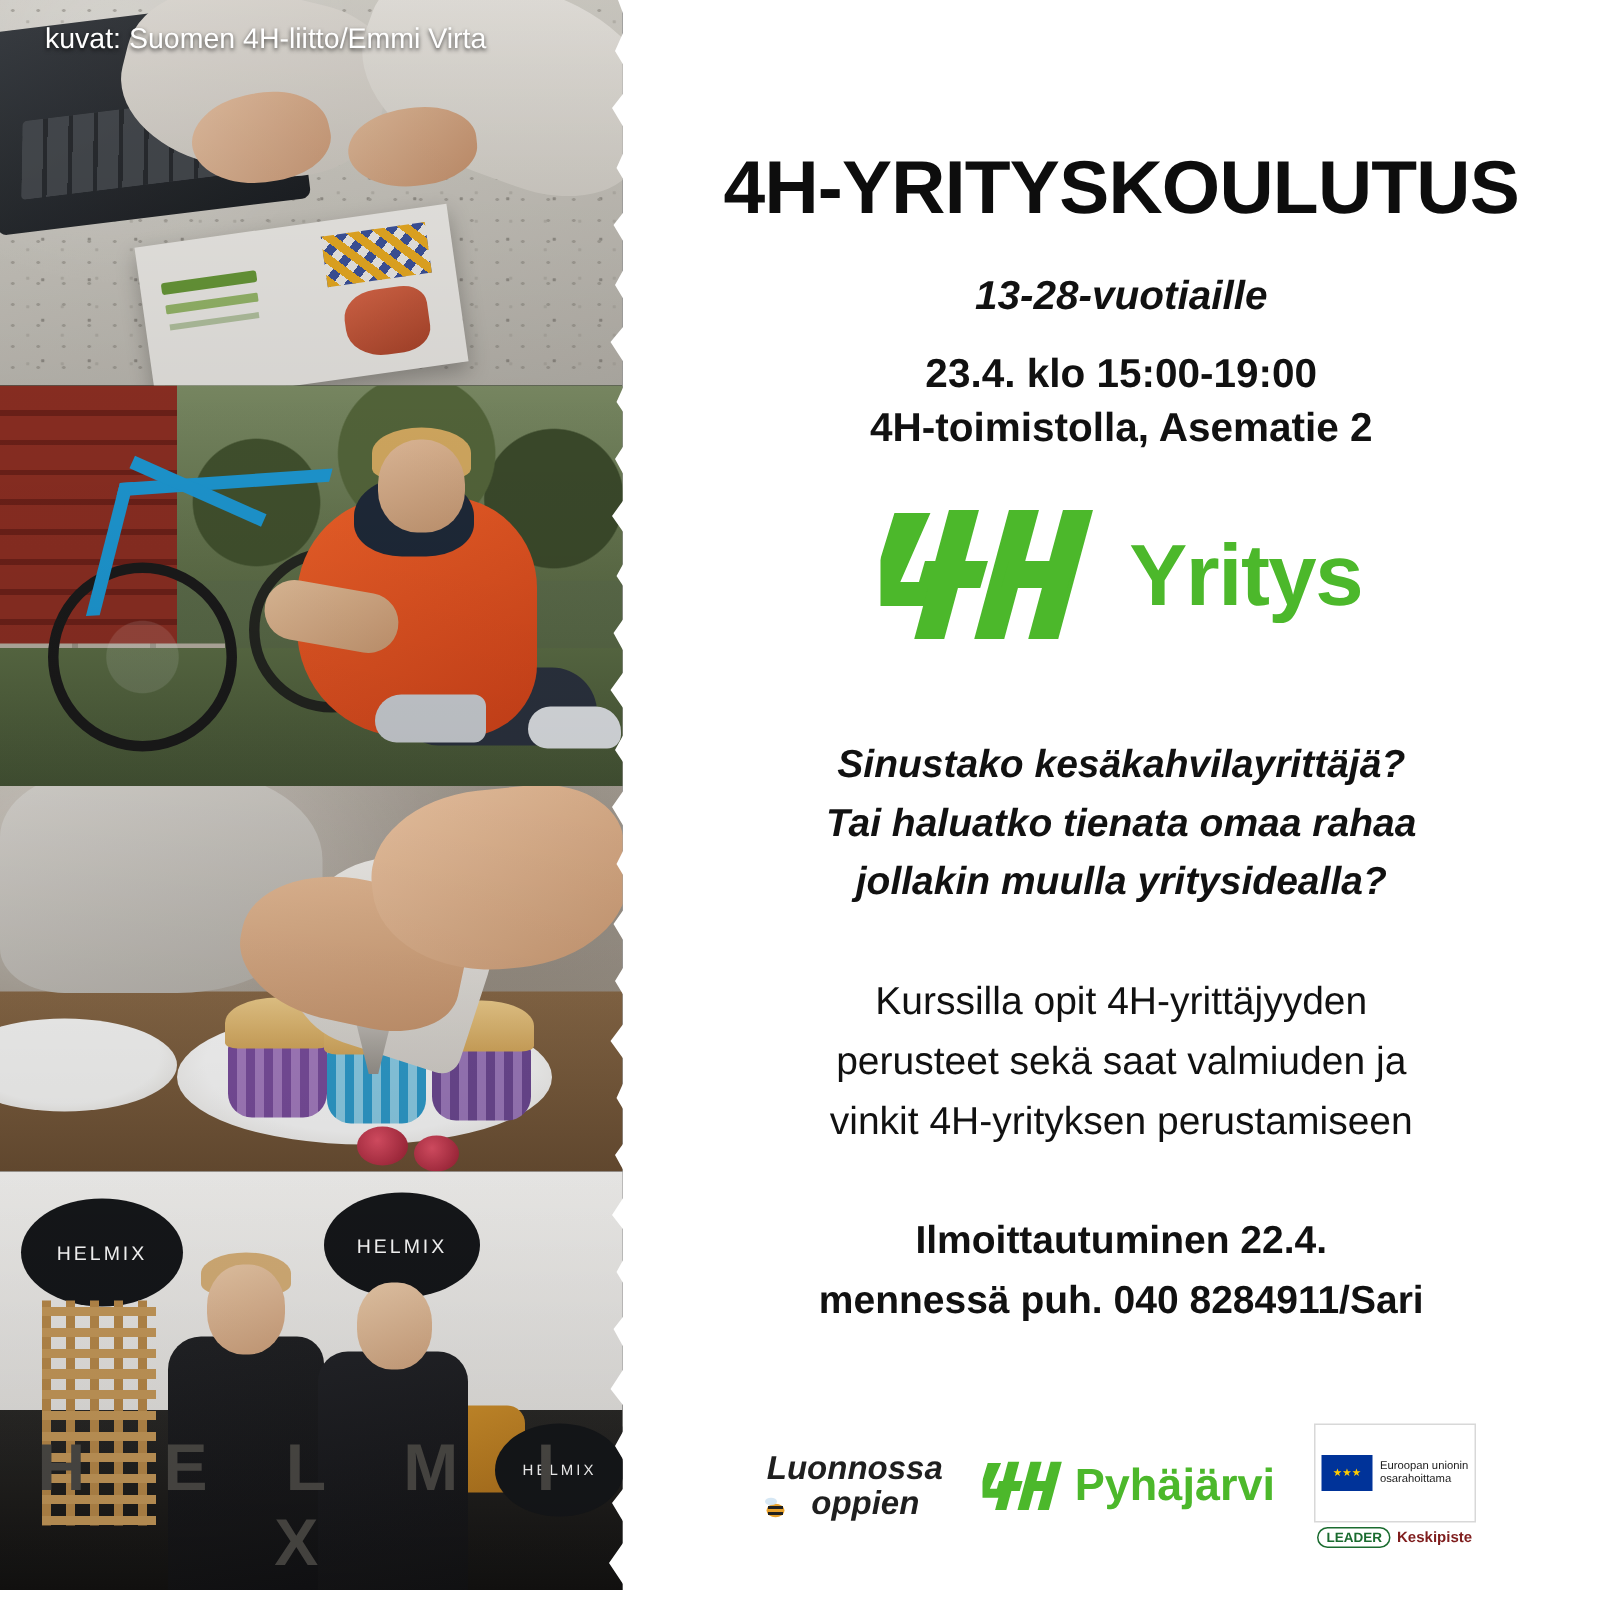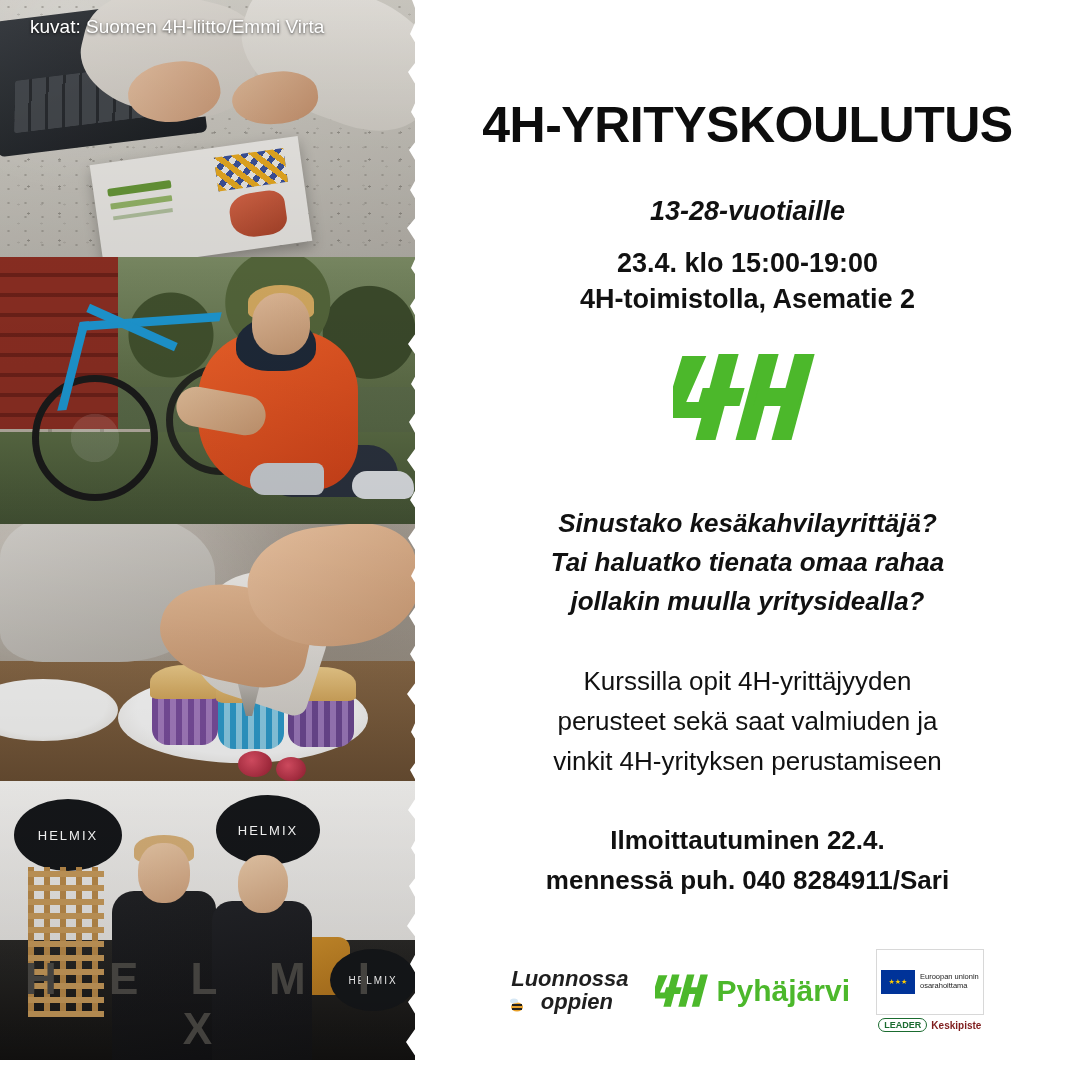--- a/index.html
+++ b/index.html
@@ -445,21 +445,21 @@
   }
   .title {
     margin-top: 96px;
     font-size: 50px;
     font-weight: 700;
     letter-spacing: -0.5px;
     color: #0d0d0d;
     text-align: center;
   }
   .subtitle {
-    margin-top: 42px;
+    margin-top: 28px;
     font-size: 27px;
     font-weight: 700;
     font-style: italic;
   }
   .when {
     margin-top: 18px;
     font-size: 27px;
     font-weight: 700;
     line-height: 1.35;
   }
@@ -722,20 +722,21 @@
       <svg class="fourh-mark" width="150" height="92" viewBox="0 0 150 92">
         <g fill="#4cb82b">
           <path d="M10,4 L34,4 L22,50 L44,50 L44,66 L2,66 L10,4 Z" transform="skewX(-10)"></path>
           <path d="M46,2 L66,2 L58,88 L38,88 L46,2 Z" transform="skewX(-10)"></path>
           <path d="M36,36 L78,36 L76,54 L34,54 L36,36 Z" transform="skewX(-10)"></path>
           <path d="M86,2 L106,2 L98,88 L78,88 L86,2 Z" transform="skewX(-10)"></path>
           <path d="M122,2 L142,2 L134,88 L114,88 L122,2 Z" transform="skewX(-10)"></path>
           <path d="M92,36 L136,36 L134,54 L90,54 L92,36 Z" transform="skewX(-10)"></path>
         </g>
       </svg>
+      <div class="yritys-word">Yritys</div>
     </div>
 
     <div class="q-block">
       <div>Sinustako kesäkahvilayrittäjä?</div>
       <div>Tai haluatko tienata omaa rahaa</div>
       <div>jollakin muulla yritysidealla?</div>
     </div>
 
     <div class="body-block">
       <div>Kurssilla opit 4H-yrittäjyyden</div>

